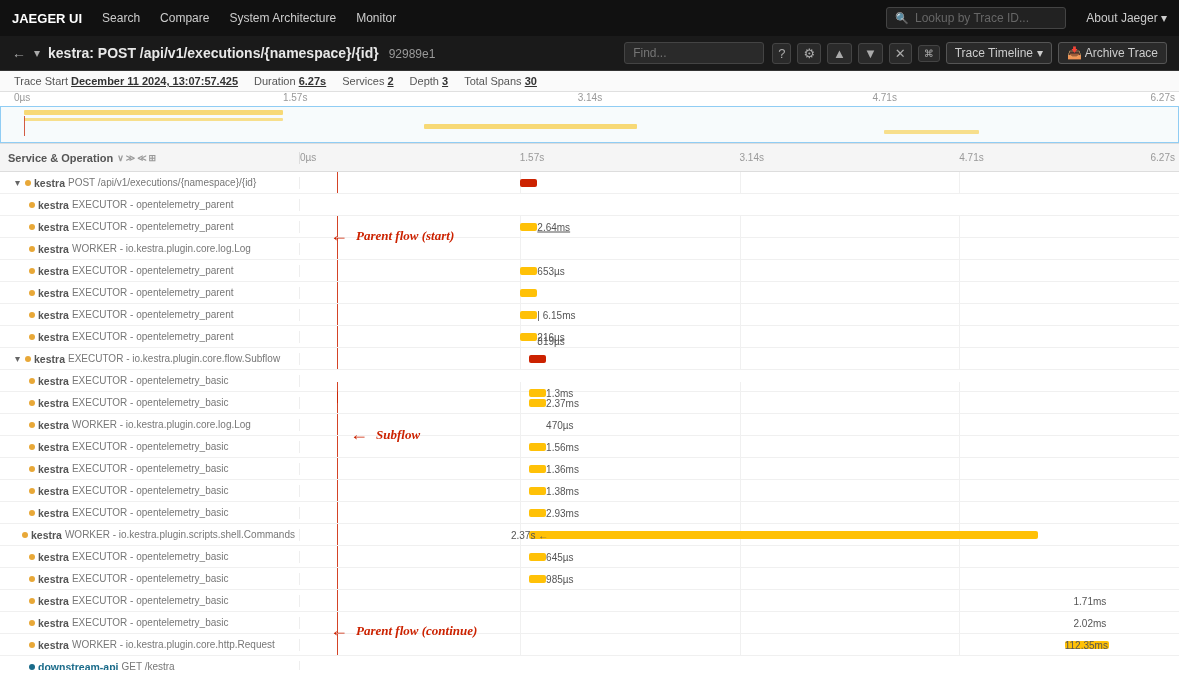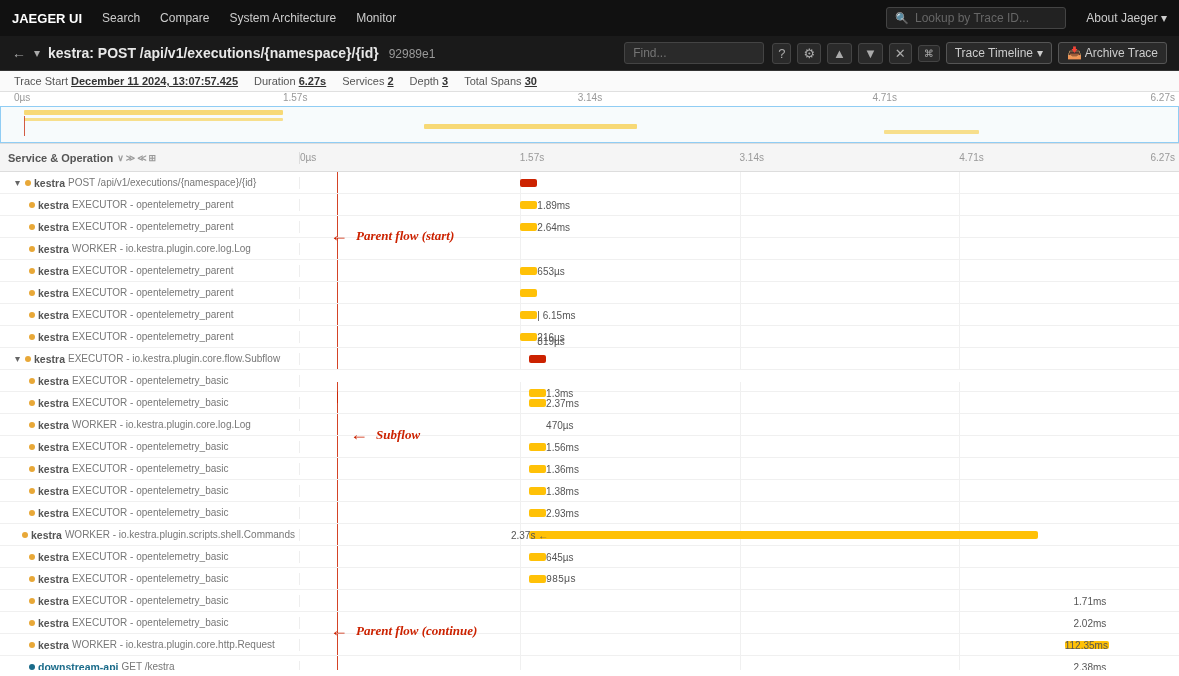--- a/index.html
+++ b/index.html
@@ -361,43 +361,35 @@
             <div class="span-bar" style="left: 25%; width: 2%; background: rgb(204, 34, 0);"></div>
           </div>
         </div>
         <div class="trace-row">
           <div class="row-label">
             <span class="row-indent" style="width: 22px; display: inline-block;"></span>
             <span class="row-dot" style="background: rgb(232, 168, 56);"></span>
             <span class="row-service kestra">kestra </span>
             <span class="row-op">EXECUTOR - opentelemetry_parent</span>
           </div>
+        </div>
+        <div class="trace-row">
+          <div class="row-label">
+            <span class="row-indent" style="width: 22px; display: inline-block;"></span>
+            <span class="row-dot" style="background: rgb(232, 168, 56);"></span>
+            <span class="row-service kestra">kestra </span>
+            <span class="row-op">EXECUTOR - opentelemetry_parent</span>
+          </div>
           <div class="row-timeline" style="position: relative;">
             <div style="position: absolute; left: 25%; top: 0px; bottom: 0px; width: 1px; background: rgb(240, 240, 240);"></div>
             <div style="position: absolute; left: 50%; top: 0px; bottom: 0px; width: 1px; background: rgb(240, 240, 240);"></div>
             <div style="position: absolute; left: 75%; top: 0px; bottom: 0px; width: 1px; background: rgb(240, 240, 240);"></div>
             <div style="position: absolute; left: 4.2%; top: 0px; bottom: 0px; width: 1px; background: rgb(204, 34, 0); opacity: 0.85;"></div>
             <div class="span-bar" style="left: 25%; width: 2%; background: rgb(255, 193, 7);"></div>
-            <span class="span-label" style="left: 27%;">1.89ms</span>
-          </div>
-        </div>
-        <div class="trace-row">
-          <div class="row-label">
-            <span class="row-indent" style="width: 22px; display: inline-block;"></span>
-            <span class="row-dot" style="background: rgb(232, 168, 56);"></span>
-            <span class="row-service kestra">kestra </span>
-            <span class="row-op">EXECUTOR - opentelemetry_parent</span>
-          </div>
-          <div class="row-timeline" style="position: relative;">
-            <div style="position: absolute; left: 25%; top: 0px; bottom: 0px; width: 1px; background: rgb(240, 240, 240);"></div>
-            <div style="position: absolute; left: 50%; top: 0px; bottom: 0px; width: 1px; background: rgb(240, 240, 240);"></div>
-            <div style="position: absolute; left: 75%; top: 0px; bottom: 0px; width: 1px; background: rgb(240, 240, 240);"></div>
-            <div style="position: absolute; left: 4.2%; top: 0px; bottom: 0px; width: 1px; background: rgb(204, 34, 0); opacity: 0.85;"></div>
-            <div class="span-bar" style="left: 25%; width: 2%; background: rgb(255, 193, 7);"></div>
-            <span class="span-label" style="left: 27%;">2.64ms</span>
+            <span class="span-label" style="left: 27%; text-decoration: underline;">2.64ms</span>
           </div>
         </div>
         <div class="trace-row">
           <div class="row-label">
             <span class="row-indent" style="width: 22px; display: inline-block;"></span>
             <span class="row-dot" style="background: rgb(232, 168, 56);"></span>
             <span class="row-service kestra">kestra </span>
             <span class="row-op">WORKER - io.kestra.plugin.core.log.Log</span>
           </div>
           <div class="row-timeline" style="position: relative;">
@@ -630,21 +622,21 @@
             <span class="span-label" style="left: 28%; text-align: right;">645µs</span>
           </div>
         </div>
         <div class="trace-row">
           <div class="row-label">
             <span class="row-indent" style="width: 22px; display: inline-block;"></span>
             <span class="row-dot" style="background: rgb(232, 168, 56);"></span>
             <span class="row-service kestra">kestra </span>
             <span class="row-op">EXECUTOR - opentelemetry_basic</span>
           </div>
-          <div class="row-timeline" style="position: relative; font-family: Liberation Mono, monospace;">
+          <div class="row-timeline" style="position: relative;">
             <div style="position: absolute; left: 25%; top: 0px; bottom: 0px; width: 1px; background: rgb(240, 240, 240);"></div>
             <div style="position: absolute; left: 50%; top: 0px; bottom: 0px; width: 1px; background: rgb(240, 240, 240);"></div>
             <div style="position: absolute; left: 75%; top: 0px; bottom: 0px; width: 1px; background: rgb(240, 240, 240);"></div>
             <div style="position: absolute; left: 4.2%; top: 0px; bottom: 0px; width: 1px; background: rgb(204, 34, 0); opacity: 0.85;"></div>
             <div class="span-bar" style="left: 26%; width: 2%; background: rgb(255, 193, 7);"></div>
             <span class="span-label" style="left: 28%;">985µs</span>
           </div>
         </div>
         <div class="trace-row">
           <div class="row-label">
@@ -692,23 +684,16 @@
             <span class="span-label" style="left: 87%;">112.35ms</span>
           </div>
         </div>
         <div class="trace-row">
           <div class="row-label">
             <span class="row-indent" style="width: 22px; display: inline-block;"></span>
             <span class="row-dot" style="background: rgb(26, 107, 138);"></span>
             <span class="row-service downstream">downstream-api </span>
             <span class="row-op">GET /kestra</span>
           </div>
-          <div class="row-timeline" style="position: relative;">
-            <div style="position: absolute; left: 25%; top: 0px; bottom: 0px; width: 1px; background: rgb(240, 240, 240);"></div>
-            <div style="position: absolute; left: 50%; top: 0px; bottom: 0px; width: 1px; background: rgb(240, 240, 240);"></div>
-            <div style="position: absolute; left: 75%; top: 0px; bottom: 0px; width: 1px; background: rgb(240, 240, 240);"></div>
-            <div style="position: absolute; left: 4.2%; top: 0px; bottom: 0px; width: 1px; background: rgb(204, 34, 0); opacity: 0.85;"></div>
-            <span class="span-label" style="left: 88%;">2.38ms</span>
-          </div>
         </div>
       </div>
   </div>
 </div>
 
 </body></html>

